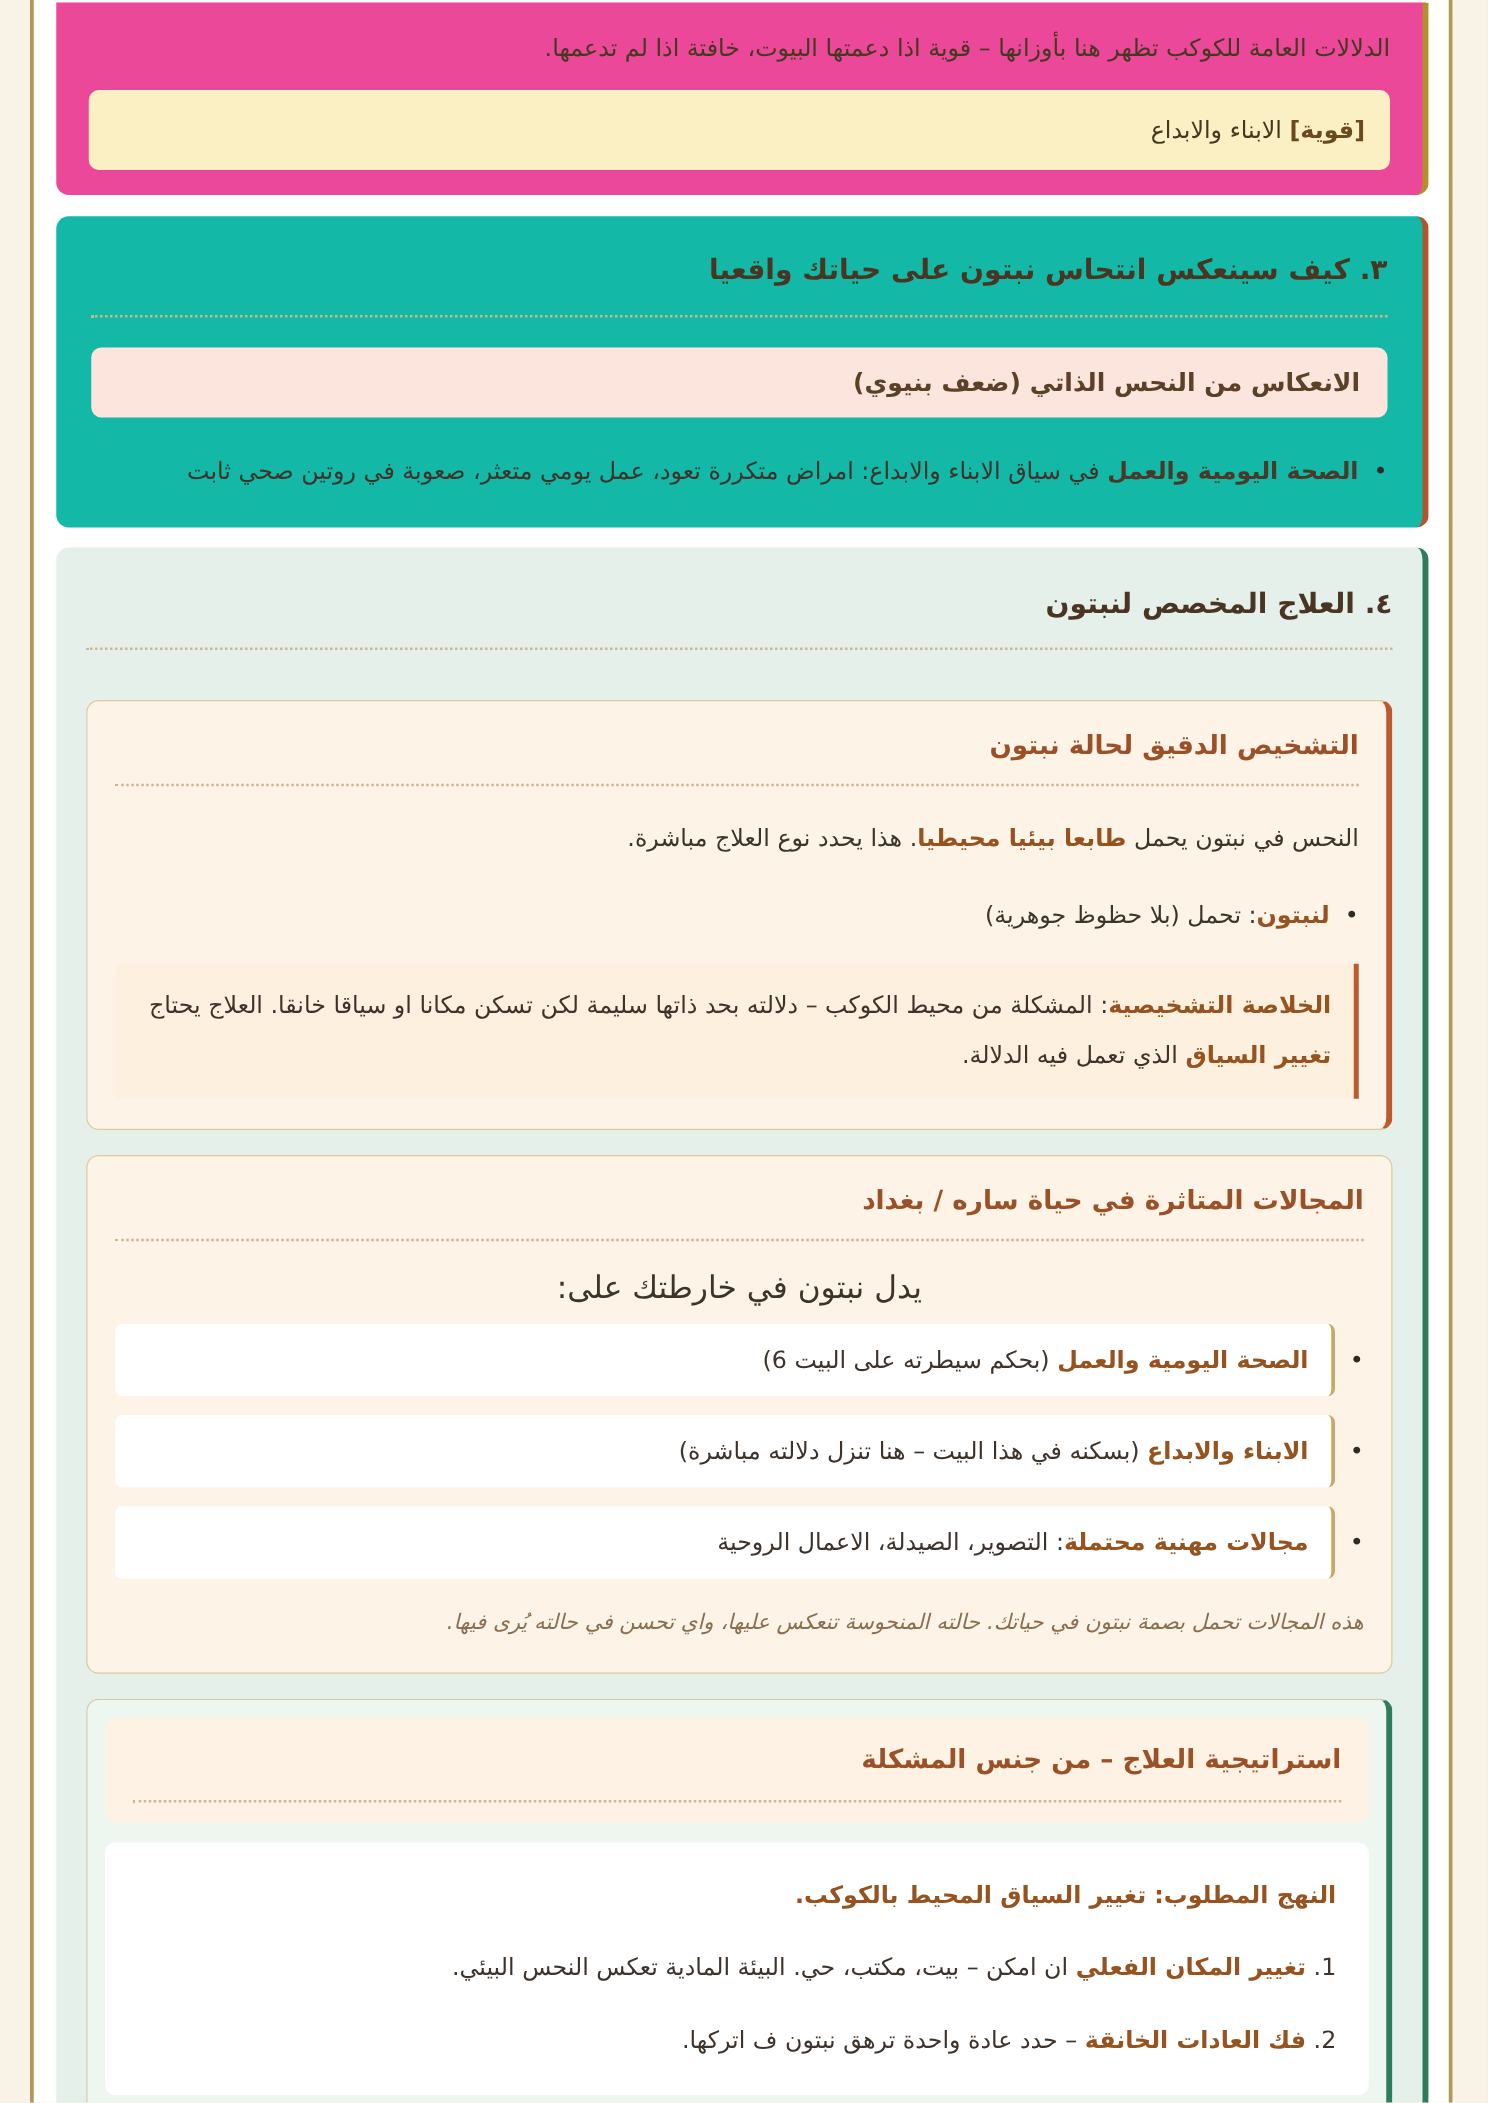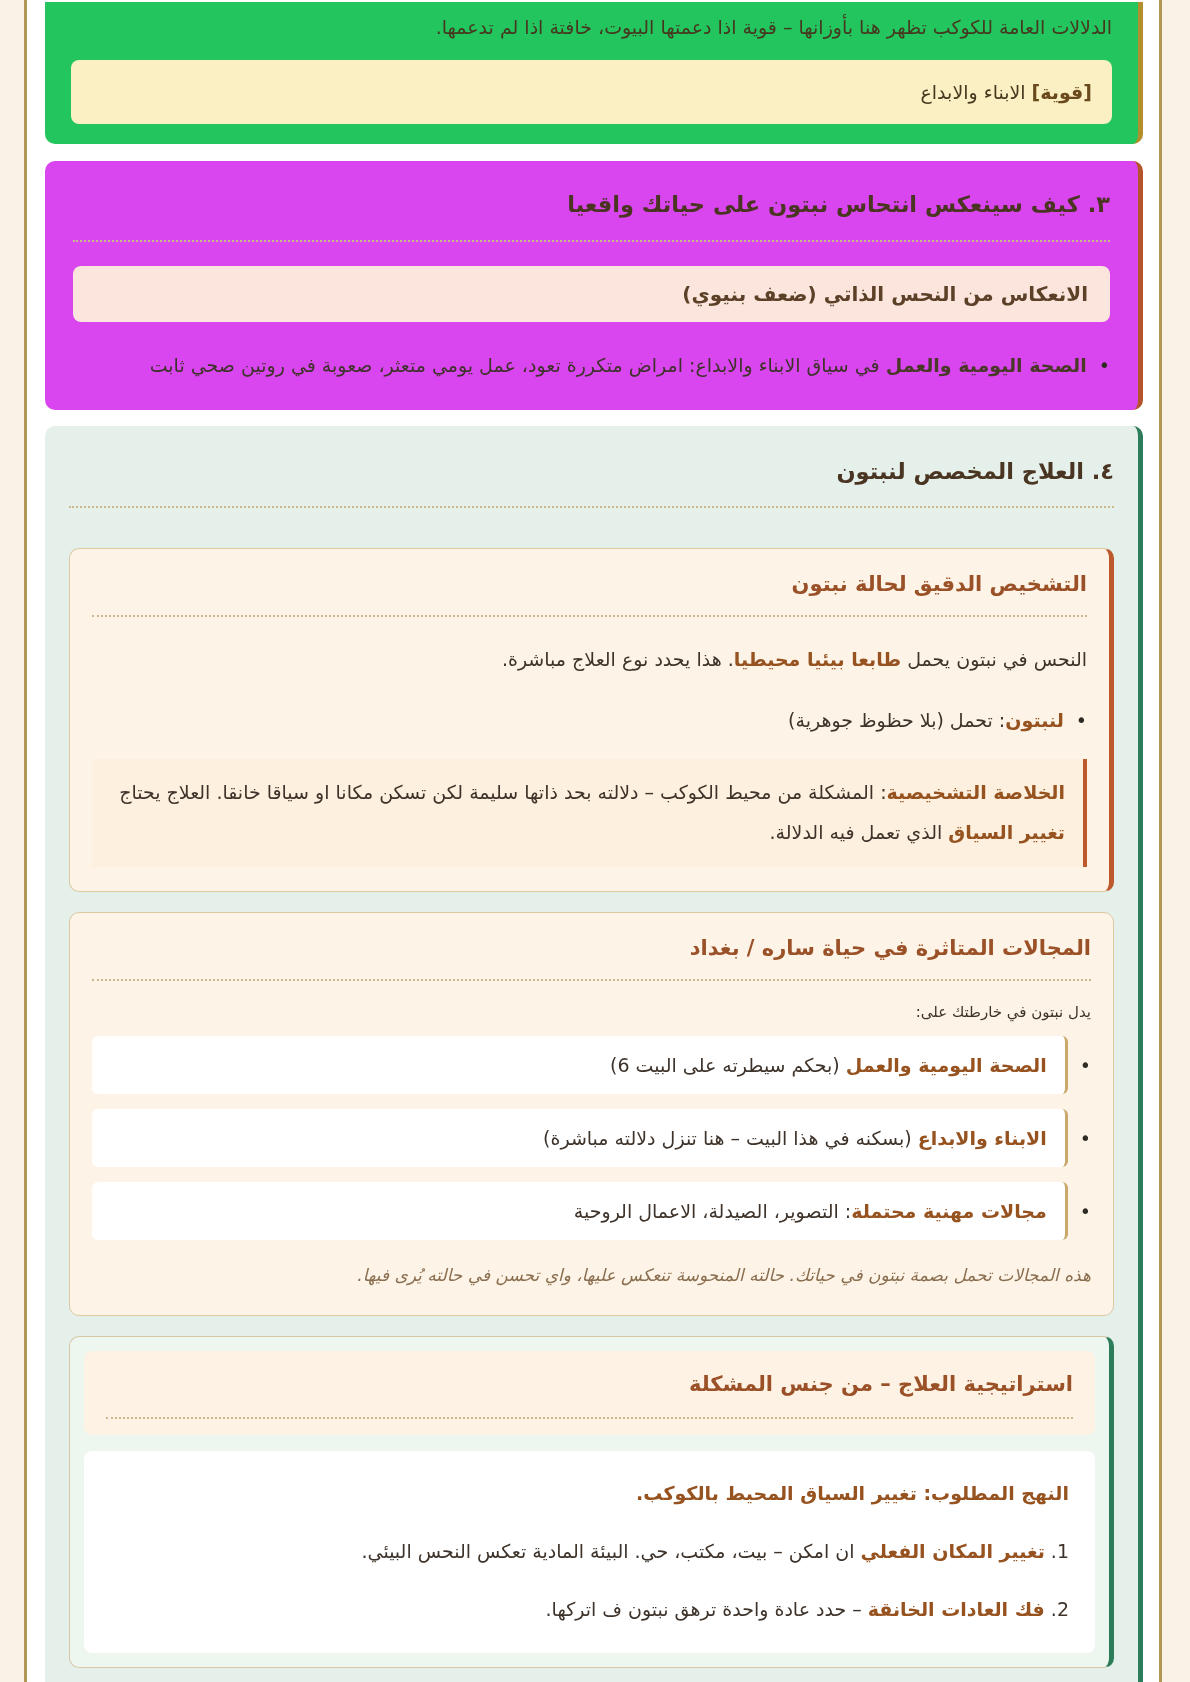--- a/index.html
+++ b/index.html
@@ -18,42 +18,42 @@
     min-height:1682px;
     background:#ffffff;
     border-right:3px solid #b39757;
     border-left:3px solid #b39757;
     padding:2px 16px 0 18px;
   }
   .card { border-radius:10px; }
 
   
   .card-yellow {
-    background:#22c55e;
+    background:#ec4899;
     border-left:none;
     border-right:5px solid #b28f2a;
     border-radius:0 0 10px 10px;
-    padding:8px 26px 20px;
+    padding:20px 26px 20px;
     font-size:19px;
     color:#46371f;
     line-height:1.8;
   }
   .yellow-inner {
     margin-top:16px;
     background:#faf0c3;
     border-radius:8px;
     padding:15px 20px;
     font-size:19px;
   }
   .yellow-inner b { color:#6a4a1c; }
 
   
   .card-pink {
     margin-top:17px;
-    background:#d946ef;
+    background:#14b8a6;
     border-right:5px solid #b4542c;
     padding:24px 28px 28px;
   }
   .sec-title {
     font-size:22.5px;
     font-weight:bold;
     color:#4a3522;
     line-height:1.7;
   }
   .dotted { border-top:2px dotted #cdb88e; margin-top:16px; }
@@ -100,21 +100,21 @@
   .body-line { margin-top:24px; font-size:19px; line-height:1.9; }
   .summary-block {
     margin-top:22px;
     background:#fdf0de;
     border-right:4px solid #bc5a2e;
     padding:14px 18px;
     font-size:19px;
     line-height:2.1;
   }
 
-  .intro-line { margin-top:22px; font-size:15px; }
+  .intro-line { margin-top:22px; font-size:25px;text-align:center; }
   .area-row { margin-top:15px; display:flex; gap:12px; align-items:center; }
   .row-box {
     flex:1;
     background:#ffffff;
     border-right:3px solid #c8a96b;
     border-radius:6px;
     padding:13px 18px;
     font-size:19px;
     line-height:1.7;
   }

